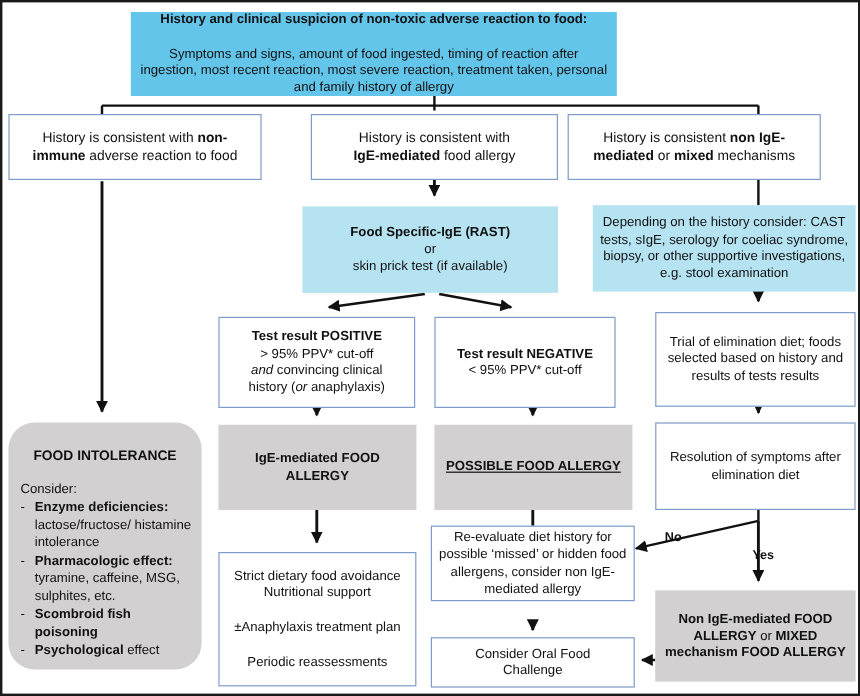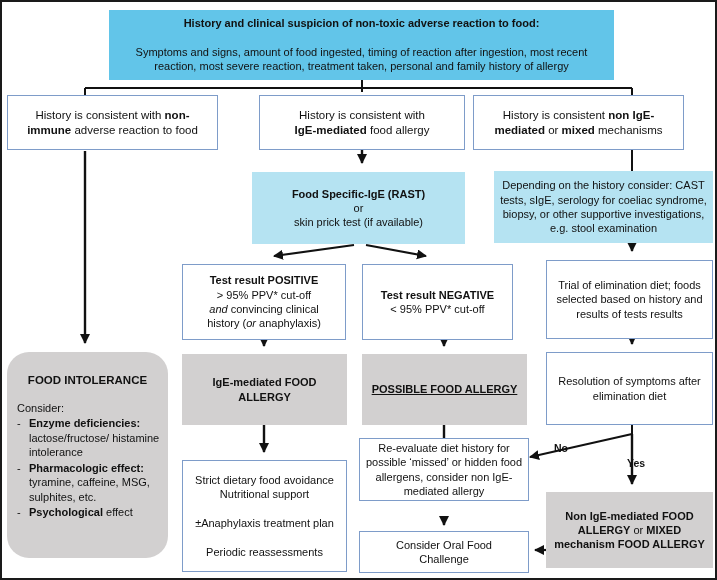--- a/index.html
+++ b/index.html
@@ -52,21 +52,21 @@
       <path d="M262 423 L262 450" marker-end="url(#ah)" stroke-width="2.4"></path>
       <path d="M442 423 L442 450" marker-end="url(#ah)" stroke-width="2.4"></path>
       <path d="M630 423 L630 432"></path>
       <path d="M630 432 L528 455" marker-end="url(#ah)"></path>
       <path d="M630 432 L630 482" marker-end="url(#ah)" stroke-width="2.4"></path>
       <path d="M442 521 L442 523" marker-end="url(#ah)" stroke-width="2.4"></path>
       <path d="M544 548 L533 548" marker-end="url(#ah)" stroke-width="2.2"></path>
     </g>
   </svg>
 
-  <div class="node box-blue" style="left:107px;top:8px;width:505px;height:70px;padding:4px 8px;">
+  <div class="node box-blue" style="left:107px;top:8px;width:405px;height:70px;padding:4px 8px;">
     <div class="txt"><span style="font-weight: bold;">History and clinical suspicion of non-toxic adverse reaction to food:</span><span>
 
 Symptoms and signs, amount of food ingested, timing of reaction after ingestion, most recent reaction, most severe reaction, treatment taken, personal and family history of allergy</span></div>
   </div>
 
   <div class="node box-white" style="left:5px;top:93px;width:211px;height:55px;padding:2px 6px;">
     <div class="txt" style="font-size:11.5px"><span>History is consistent with </span><span style="font-weight: bold;">non-immune</span><span> adverse reaction to food</span></div>
   </div>
   <div class="node box-white" style="left:257px;top:93px;width:206px;height:55px;padding:2px 6px;">
     <div class="txt" style="font-size:11.5px"><span>History is consistent with
@@ -97,20 +97,21 @@
   </div>
   <div class="node box-white" style="left:544px;top:258px;width:167px;height:79px;padding:2px 6px;">
     <div class="txt"><span>Trial of elimination diet; foods selected based on history and results of tests results</span></div>
   </div>
 
   <div class="node box-grey" id="intolerance" style="left:5px;top:350px;width:161px;height:206px;border-radius:22px;">
     <div class="int-title">FOOD INTOLERANCE</div>
     <div class="int-consider">Consider:</div>
     <div class="bullet"><span style="font-weight: bold;">Enzyme deficiencies:</span><span> lactose/fructose/ histamine intolerance</span></div>
     <div class="bullet"><span style="font-weight: bold;">Pharmacologic effect:</span><span> tyramine, caffeine, MSG, sulphites, etc.</span></div>
+    <div class="bullet"><span style="font-weight: bold;">Scombroid fish poisoning</span></div>
     <div class="bullet"><span style="font-weight: bold;">Psychological</span><span> effect</span></div>
   </div>
 
   <div class="node box-grey" style="left:180px;top:352px;width:165px;height:71px;padding:2px 10px;">
     <div class="txt"><span style="font-weight: bold;">IgE-mediated FOOD ALLERGY</span></div>
   </div>
   <div class="node box-grey" style="left:360px;top:352px;width:165px;height:71px;padding:2px 6px;">
     <div class="txt"><span style="font-weight: bold; text-decoration: underline;">POSSIBLE FOOD ALLERGY</span></div>
   </div>
   <div class="node box-white" style="left:544px;top:350px;width:167px;height:73px;padding:2px 8px;">

